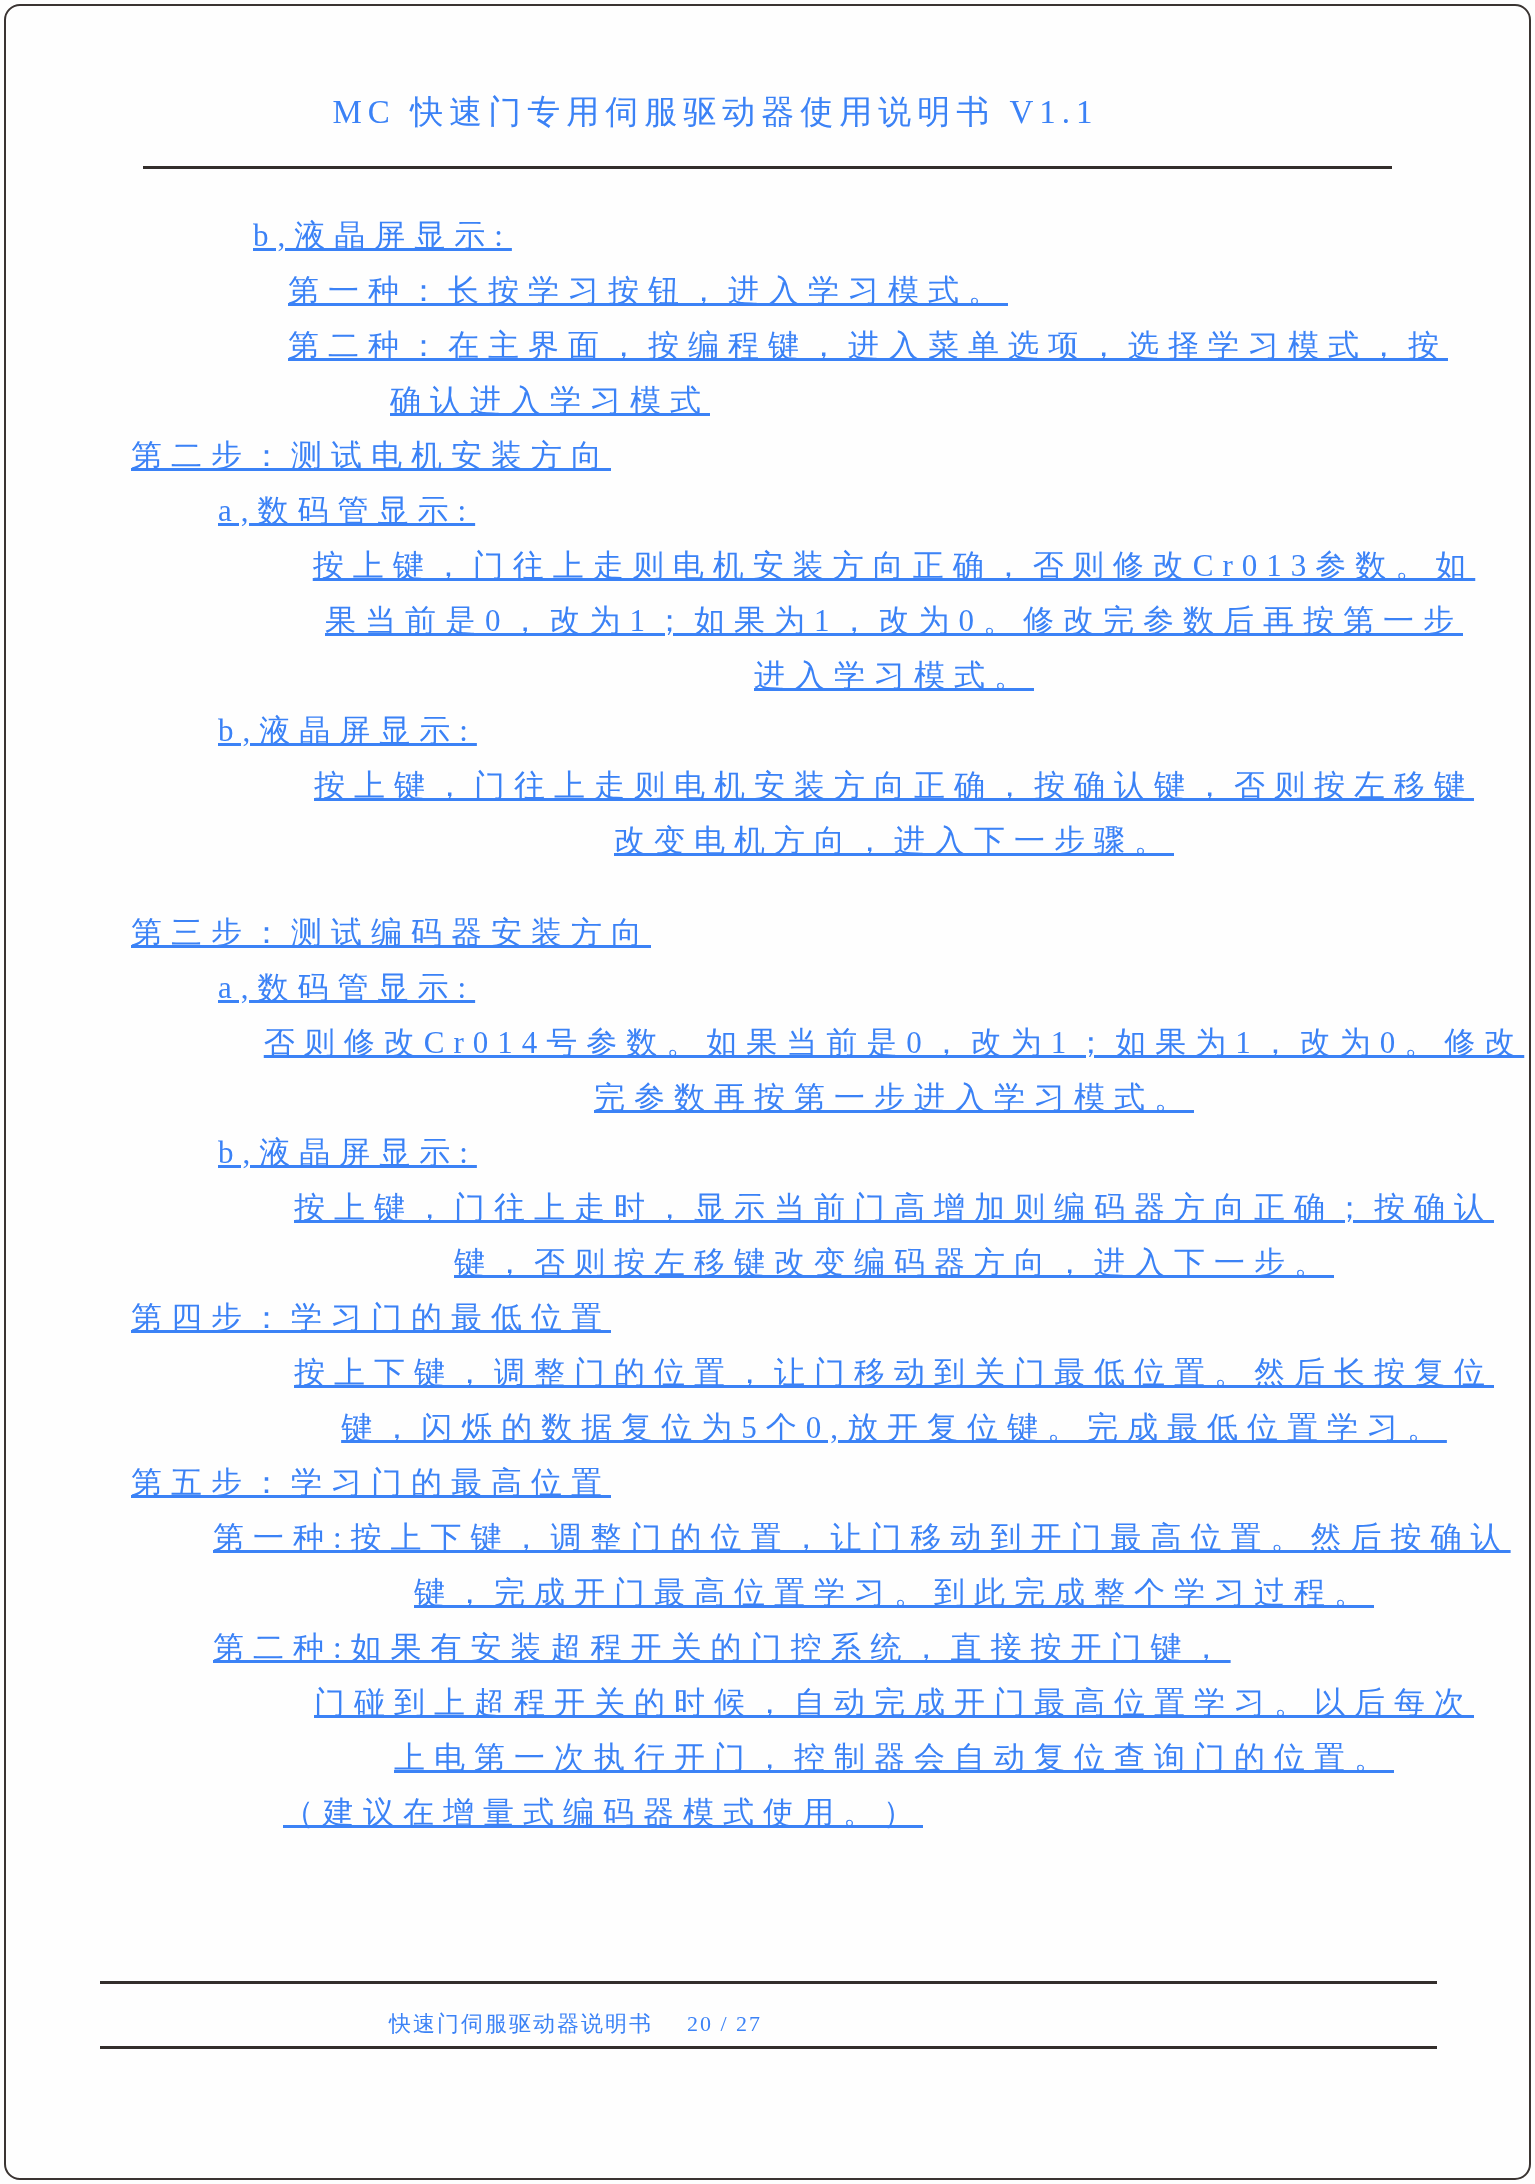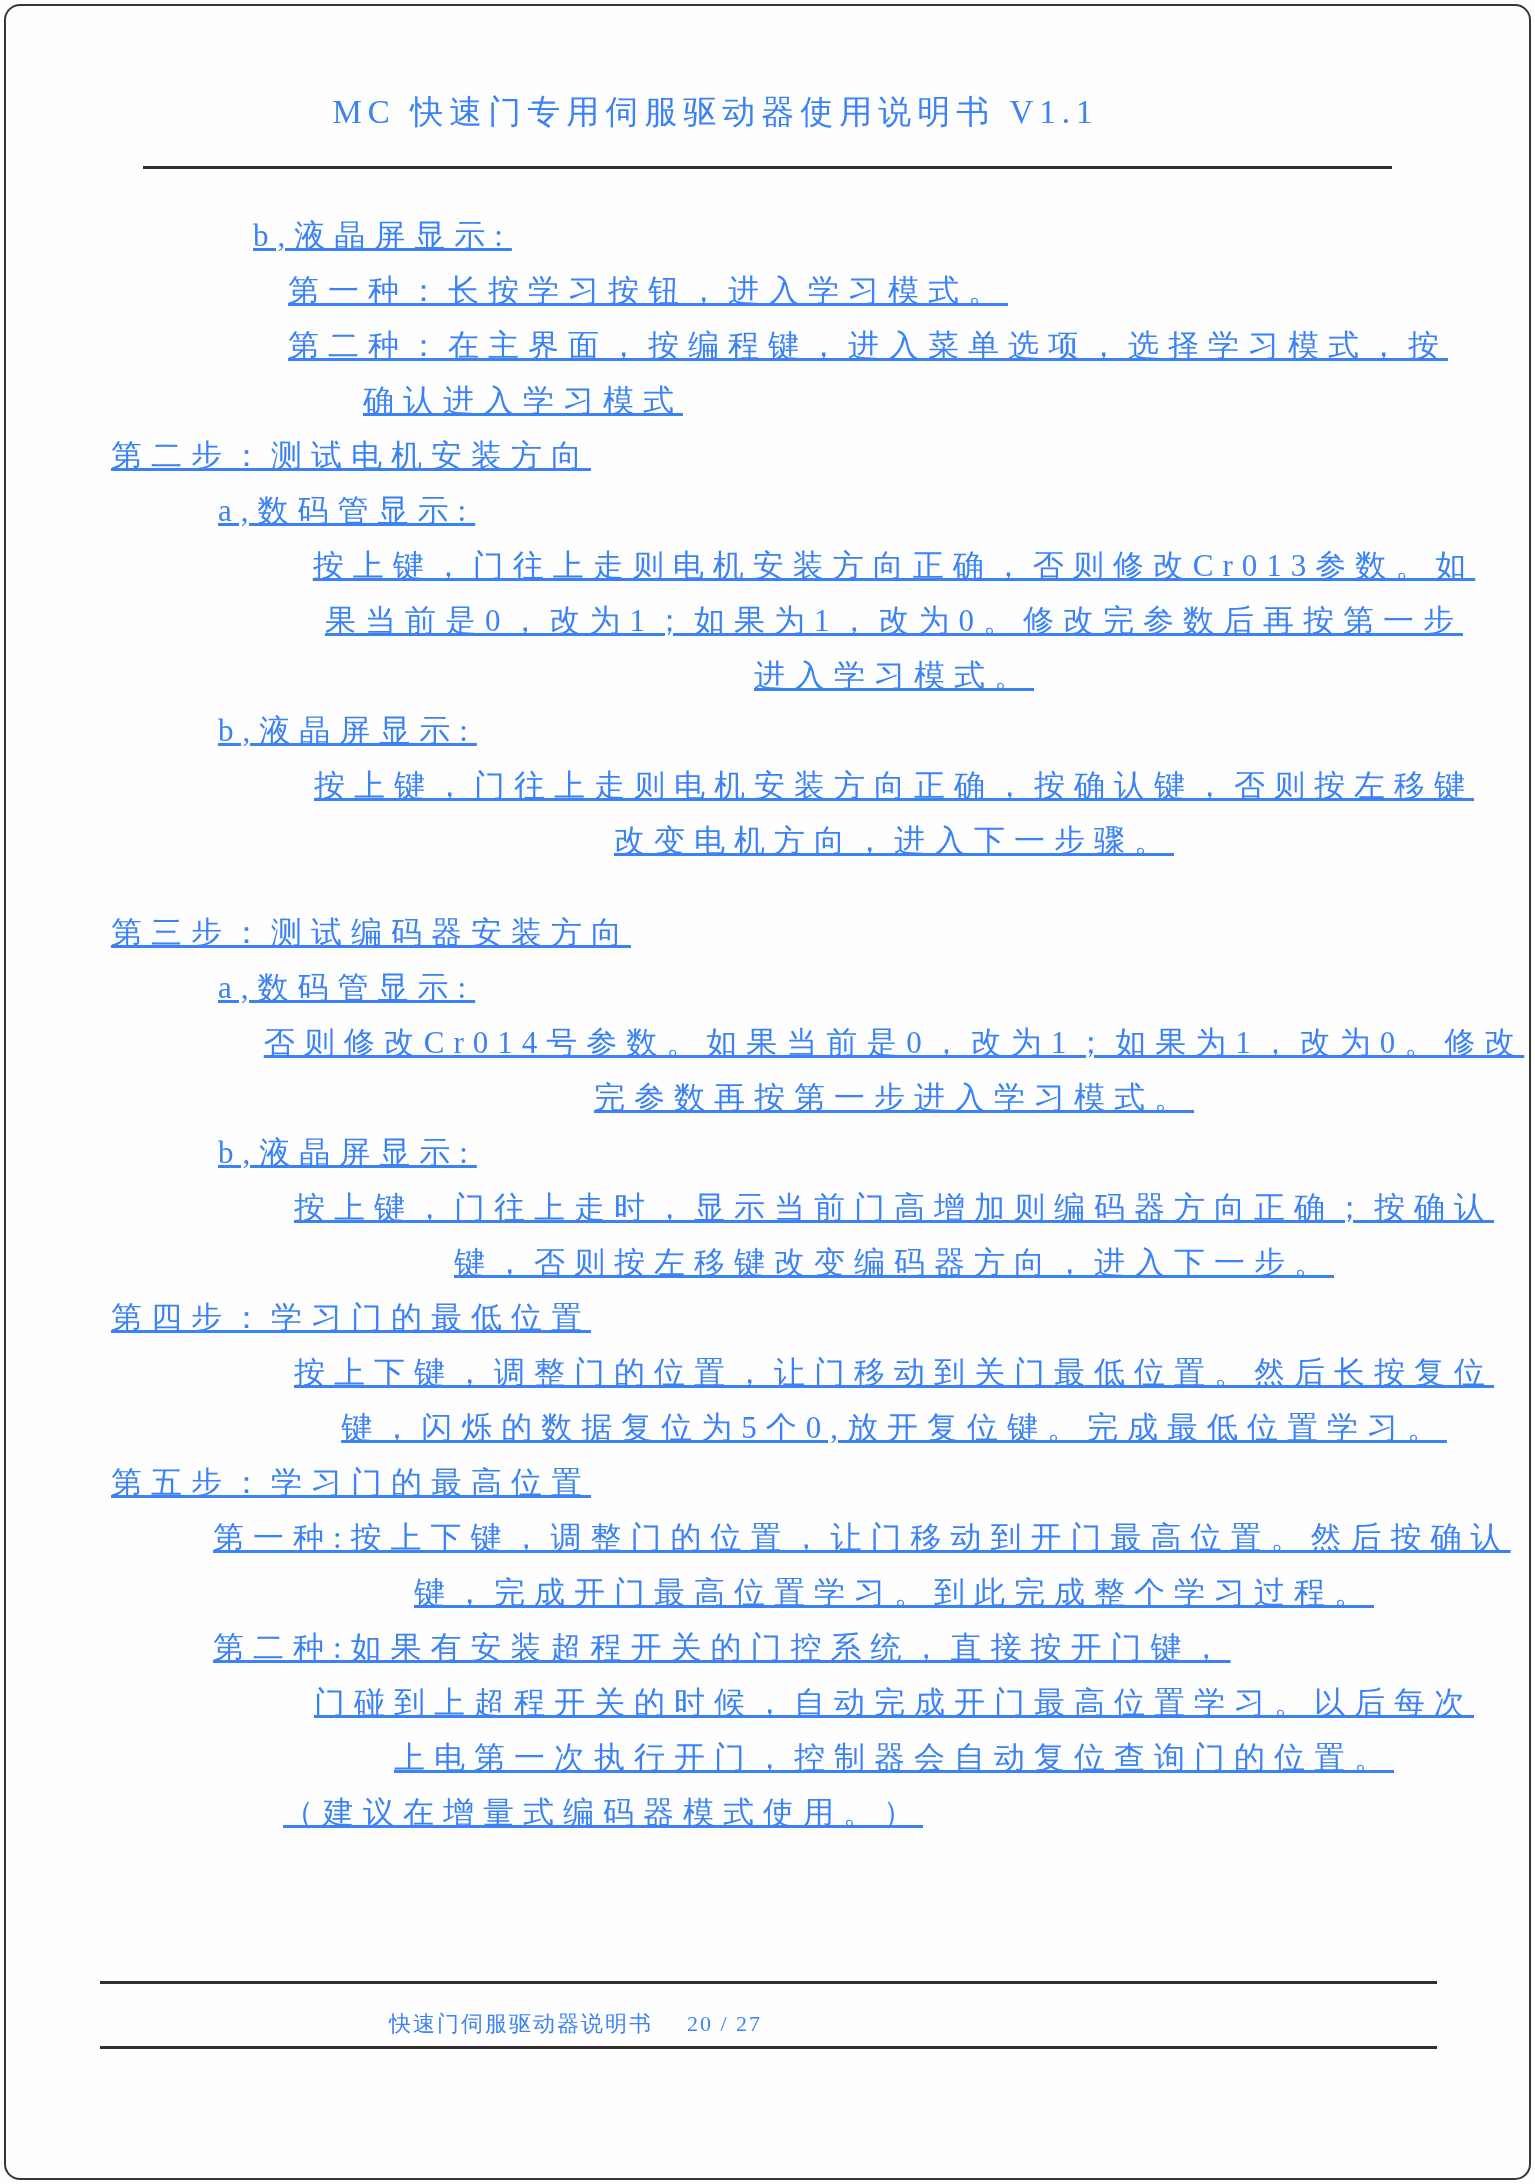--- a/index.html
+++ b/index.html
@@ -43,27 +43,27 @@
     font-size: 31px;
     letter-spacing: 9px;
     text-decoration: underline;
   }
   .line {
     height: 55px;
     line-height: 55px;
     white-space: pre;
   }
   .gap-before { margin-top: 37px; }
-  .ind-step           { padding-left: 111px; }
+  .ind-step           { padding-left: 111px; margin-left: 20px; }
   .ind-sub            { padding-left: 218px; }
   .ind-sub-first      { padding-left: 253px; }
   .ind-body           { padding-left: 253px; text-align: center; }
   .ind-variant        { padding-left: 288px; }
   .ind-variant-narrow { padding-left: 213px; }
-  .ind-confirm        { padding-left: 363px; }
+  .ind-confirm        { padding-left: 363px; margin-left: 27px; }
   .ind-note           { padding-left: 283px; }
   .footer-rule {
     position: absolute;
     left: 100px; right: 98px;
     height: 3px;
     background: #332e2c;
   }
   .footer-rule-top    { top: 1981px; }
   .footer-rule-bottom { top: 2046px; }
   .footer-text {

